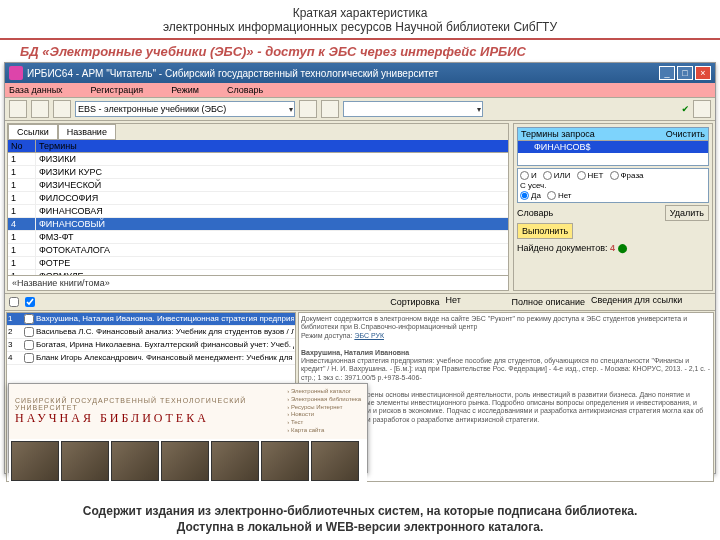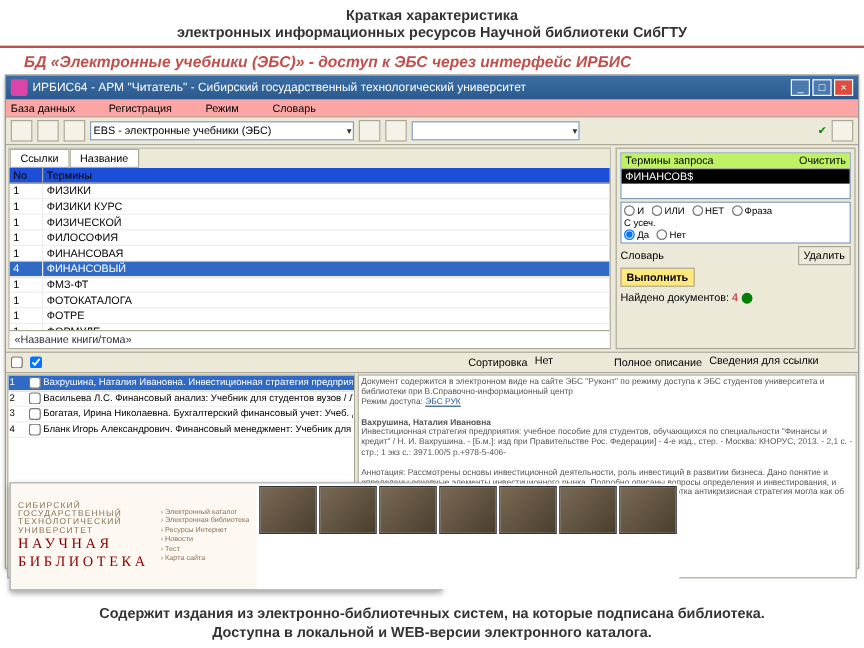--- a/index.html
+++ b/index.html
@@ -1,17 +1,17 @@
 <!DOCTYPE html>
 <html><head>
 <meta charset="utf-8">
 <style>
 *{box-sizing:border-box;margin:0;padding:0;font-family:Arial,sans-serif}
 body{width:720px;height:540px;background:#fff;position:relative;overflow:hidden}
-.header{text-align:center;padding:6px 20px 4px;font-size:12px;font-weight:bold;border-bottom:2px solid #c0504d}
+.header{text-align:center;padding:6px 20px 4px;font-size:12px;font-weight:normal;border-bottom:2px solid #c0504d}
 .header .line1{color:#333}
 .subtitle{font-style:italic;font-weight:bold;color:#c0504d;font-size:13px;padding:4px 20px 6px}
 .app-shell{position:absolute;top:62px;left:4px;width:712px;height:412px;border:1px solid #999;background:#ece9d8;box-shadow:0 2px 4px rgba(0,0,0,.3)}
 .titlebar{background:linear-gradient(#3b6ea5,#2a5a8f);color:#fff;font-size:10px;padding:3px 4px;display:flex;align-items:center}
 .titlebar .icon{width:14px;height:14px;background:#d4a;margin-right:4px;border-radius:2px}
 .titlebar .ttext{flex:1}
 .titlebar .wbtn{width:16px;height:14px;margin-left:2px;background:#4a7ab0;border:1px solid #fff;font-size:9px;text-align:center;line-height:12px;cursor:pointer}
 .titlebar .wbtn.close{background:#e04b3b}
 .menubar{background:#fca5a5;font-size:9px;padding:2px 4px;display:flex;gap:28px;border-bottom:1px solid #aca899}
 .menubar span{cursor:pointer}
@@ -27,42 +27,42 @@
 .left-panel .th div:first-child{width:28px;border-right:1px solid #aca899;padding:1px 3px}
 .left-panel .th div:last-child{flex:1;padding:1px 3px}
 .left-panel .rows{flex:1;overflow:hidden;font-size:9px}
 .left-panel .row{display:flex;border-bottom:1px solid #eee;cursor:pointer}
 .left-panel .row.sel{background:#316ac5;color:#fff}
 .left-panel .row div:first-child{width:28px;border-right:1px solid #eee;padding:1px 3px}
 .left-panel .row div:last-child{flex:1;padding:1px 3px;white-space:nowrap;overflow:hidden}
 .left-panel .footer{font-size:9px;padding:2px 4px;border-top:1px solid #aca899;background:#fff;color:#333}
 .right-panel{width:200px;background:#ece9d8;margin:2px;border:1px solid #aca899;padding:3px;font-size:9px;display:flex;flex-direction:column;gap:2px}
 .right-panel .box{background:#fff;border:1px solid #7f9db9}
-.right-panel .boxhead{background:#bef264;font-size:9px;padding:1px 3px;border-bottom:1px solid #aca899;display:flex;justify-content:space-between}
-.right-panel .term{background:#000000;color:#fff;padding:1px 3px;font-size:9px}
+.right-panel .boxhead{background:#7dd3fc;font-size:9px;padding:1px 3px;border-bottom:1px solid #aca899;display:flex;justify-content:space-between}
+.right-panel .term{background:#1d4ed8;color:#fff;padding:1px 16px;font-size:9px}
 .right-panel .opts{display:flex;flex-wrap:wrap;gap:1px 6px;font-size:8px;padding:2px}
 .right-panel .opts label{display:flex;align-items:center;gap:2px}
 .right-panel .opts input{width:9px;height:9px}
 .right-panel .btn{background:#ece9d8;border:1px solid #aca899;padding:2px 4px;font-size:9px;cursor:pointer;display:inline-block}
-.right-panel .btn.exec{background:#ffe97f;font-weight:bold}
+.right-panel .btn.exec{background:#ffe97f;font-weight:normal}
 .right-panel .found{font-size:9px;padding:2px 0}
 .right-panel .found .num{color:#c0504d;font-weight:bold}
 .lower{height:190px;display:flex;flex-direction:column}
 .lower .toolbar2{display:flex;background:#ece9d8;border-top:1px solid #aca899;border-bottom:1px solid #aca899;padding:1px 4px;font-size:9px;align-items:center;gap:6px}
 .lower .toolbar2 .chk{width:10px;height:10px}
 .lower .split{display:flex;flex:1}
 .results{width:290px;background:#fff;border:1px solid #aca899;margin:1px;font-size:8px;overflow:hidden}
 .results .rrow{display:flex;border-bottom:1px solid #eee;padding:1px}
 .results .rrow.sel{background:#316ac5;color:#fff}
 .results .rrow .n{width:14px}
 .results .rrow .chk{width:10px;height:10px;margin:0 2px}
 .results .rrow .txt{flex:1;white-space:nowrap;overflow:hidden}
 .detail{flex:1;background:#fff;border:1px solid #aca899;margin:1px;font-size:7px;padding:2px;color:#555;line-height:1.2;overflow:hidden}
 .detail .link{color:#2a5a8f;text-decoration:underline}
-.library-overlay{position:absolute;left:8px;top:402px;width:360px;height:90px;background:#fff;border:1px solid #999;box-shadow:0 2px 5px rgba(0,0,0,.4);display:flex;flex-direction:row}
+.library-overlay{position:absolute;left:8px;top:383px;width:360px;height:90px;background:#fff;border:1px solid #999;box-shadow:0 2px 5px rgba(0,0,0,.4);display:flex;flex-direction:column}
 .library-overlay .libhead{background:#fdf8f2;padding:4px 6px;display:flex;align-items:center;gap:10px}
 .library-overlay .libtitle{font-size:7px;color:#8b7355;letter-spacing:1px}
 .library-overlay .libbig{font-size:12px;color:#8b0000;letter-spacing:3px;font-family:Georgia,serif}
 .library-overlay .liblinks{font-size:6px;color:#8b7355;line-height:1.3;margin-left:auto}
 .library-overlay .liblinks div{white-space:nowrap}
 .library-overlay .thumbs{display:flex;gap:2px;padding:2px;background:#fff}
 .library-overlay .thumb{width:48px;height:40px;background:linear-gradient(135deg,#7a6a55,#4a3e2e);border:1px solid #333}
 .footer-text{position:absolute;bottom:6px;left:0;right:0;text-align:center;font-size:12px;font-weight:bold;color:#333}
 .footer-text .line2{padding-top:2px}
 </style>

